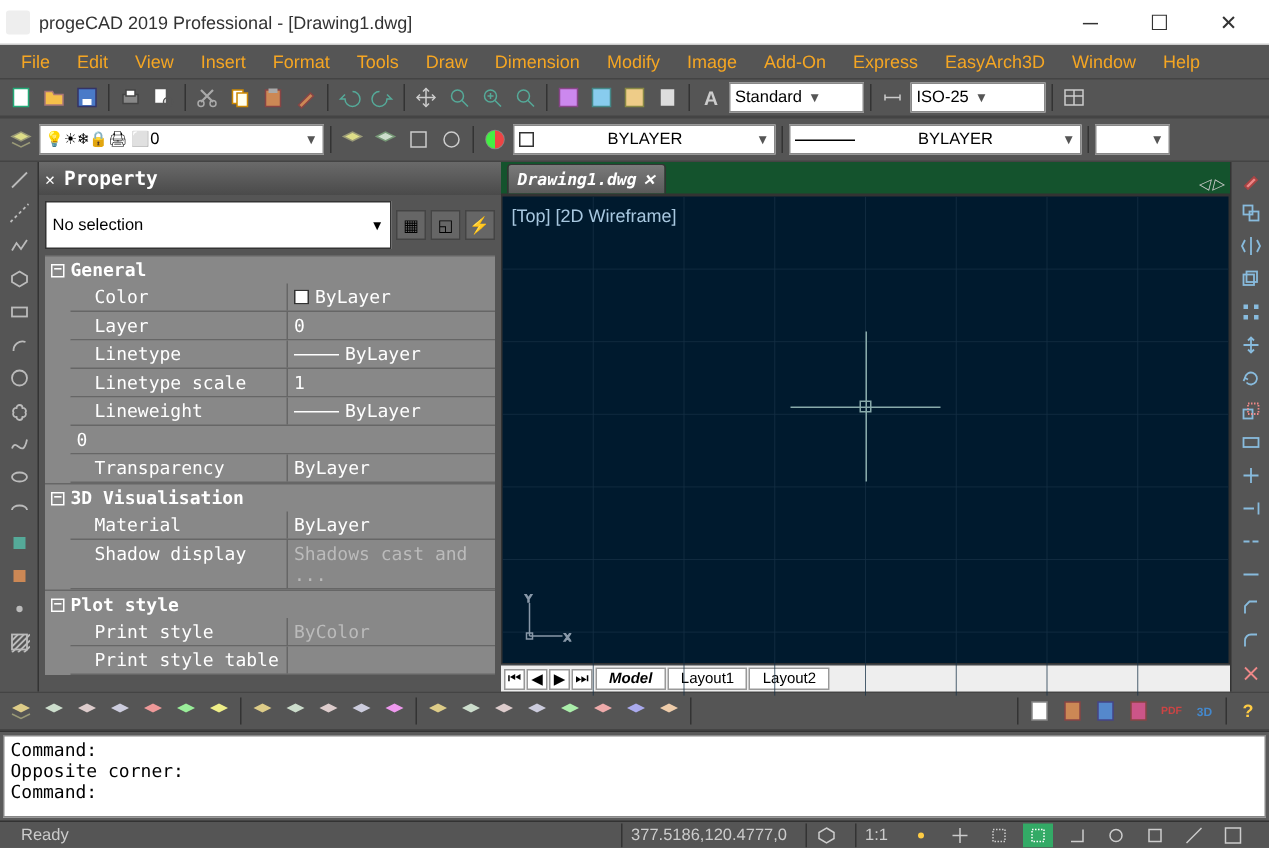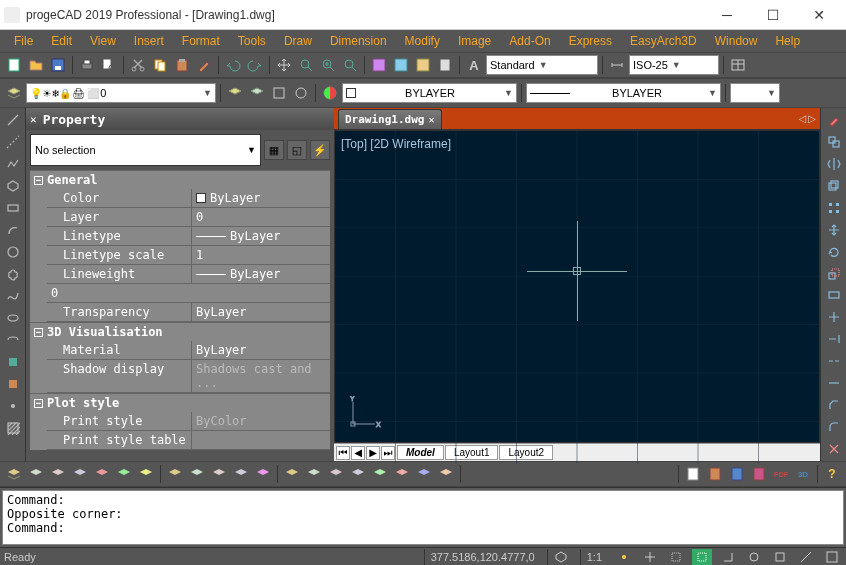--- a/index.html
+++ b/index.html
@@ -40,21 +40,21 @@
 .cat { background:#888; color:#fff; font-family:"Consolas",monospace; font-size:12px; font-weight:bold; padding:2px 4px; display:flex; align-items:center; gap:4px; border-top:1px solid #666; }
 .cat .minus { width:9px; height:9px; border:1px solid #fff; display:flex; align-items:center; justify-content:center; font-size:9px; line-height:7px; }
 .prow { display:flex; background:#888; border-bottom:1px solid #666; font-family:"Consolas",monospace; font-size:12px; color:#fff;margin-left:17px; }
 .prow .k { width:145px; padding:2px 4px 2px 16px; border-right:1px solid #666; }
 .prow .v { flex:1; padding:2px 4px; display:flex; align-items:center; gap:4px; }
 .prow .v .swatch { width:10px; height:10px; background:#fff; border:1px solid #333; }
 .prow .v .line { display:inline-block; width:30px; border-top:1px solid #fff; vertical-align:middle; }
 .prow.dim .v { color:#bbb; }
 
 .canvas-wrap { flex:1; display:flex; flex-direction:column; background:#555; }
-.doc-tabs { height:22px; background:#c2410c; display:flex; align-items:center; padding:0 4px; border-bottom:1px solid #333; }
+.doc-tabs { height:22px; background:#14532d; display:flex; align-items:flex-end; padding:0 4px; border-bottom:1px solid #333;font-style:italic; }
 .doc-tab { height:20px; background:linear-gradient(#7a7a7a,#5a5a5a); border:1px solid #333; border-bottom:none; border-radius:3px 3px 0 0; display:flex; align-items:center; padding:0 6px; gap:4px; color:#fff; font-family:"Consolas",monospace; font-size:11px; font-weight:bold; }
 .doc-tab .x { font-size:10px; }
 .doc-tabs .nav { margin-left:auto; display:flex; gap:2px; color:#ccc; font-size:10px; }
 .canvas { flex:1; background:#001a2e; position:relative; border:1px solid #333; }
 .grid { position:absolute; inset:0; }
 .view-label { position:absolute; top:6px; left:6px; color:#a8c8e0; font-size:12px; }
 .crosshair { position:absolute; left:50%; top:45%; pointer-events:none; }
 .crosshair .h { position:absolute; width:100px; height:1px; background:#8aa; left:-50px; top:0; }
 .crosshair .v { position:absolute; height:100px; width:1px; background:#8aa; top:-50px; left:0; }
 .crosshair .box { position:absolute; width:8px; height:8px; border:1px solid #8aa; left:-4px; top:-4px; }
@@ -63,21 +63,21 @@
 .layout-tabs { height:18px; background:#eee; display:flex; align-items:center; padding:0 2px; font-size:10px; border-top:1px solid #999; }
 .layout-tabs .nbt { width:14px; height:14px; border:1px solid #999; background:#fff; display:flex; align-items:center; justify-content:center; margin-right:1px; }
 .layout-tabs .lt { padding:1px 8px; border:1px solid #999; background:#fff; margin-left:1px; }
 .layout-tabs .lt.active { font-weight:bold; font-style:italic; }
 
 .right-tools { width:26px; background:#555; display:flex; flex-direction:column; align-items:center; padding:2px 0; gap:2px; border-left:1px solid #333; }
 
 .cmd-area { height:60px; display:flex; flex-direction:column; border-top:1px solid #333; }
 .cmd-text { flex:1; background:#fff; font-family:"Consolas",monospace; font-size:12px; padding:2px 4px; line-height:14px; border:1px solid #888; margin:2px; }
 
-.statusbar { height:18px; background:#555; display:flex; align-items:center; color:#ccc; font-size:11px; padding:0 4px; gap:6px; border-top:1px solid #333; }
+.statusbar { height:18px; background:#555; display:flex; align-items:center; color:#ccc; font-size:11px; padding:0 14px; gap:6px; border-top:1px solid #333; }
 .statusbar .cell { padding:0 6px; border-left:1px solid #333; height:16px; display:flex; align-items:center; }
 .statusbar .sb-btn { width:20px; height:16px; display:flex; align-items:center; justify-content:center; }
 </style>
 </head>
 <body>
 
 <div class="titlebar">
   <div class="t-icon"></div>
   <div class="title">progeCAD 2019 Professional - [Drawing1.dwg]</div>
   <div class="win-btns">
@@ -213,21 +213,21 @@
         <rect x="2" y="2" width="12" height="12" fill="#ec8" stroke="#884"></rect>
       </svg>
     </div>
   <div class="tb-btn">
       <svg viewBox="0 0 16 16">
         <rect x="3" y="2" width="10" height="12" fill="#ddd" stroke="#555"></rect>
       </svg>
     </div>
   <div class="sep"></div>
   <div class="tb-btn" style="color:#ccc;font-weight:bold;font-size:13px">A</div>
-  <div class="combo" style="width:112px">
+  <div class="combo" style="width:90px">
       <span>Standard</span>
       <span class="arrow">▼</span>
     </div>
   <div class="sep"></div>
   <div class="tb-btn">
       <svg viewBox="0 0 16 16">
         <path d="M3 8h10M3 6v4M13 6v4" stroke="#ccc"></path>
       </svg>
     </div>
   <div class="combo" style="width:90px">

